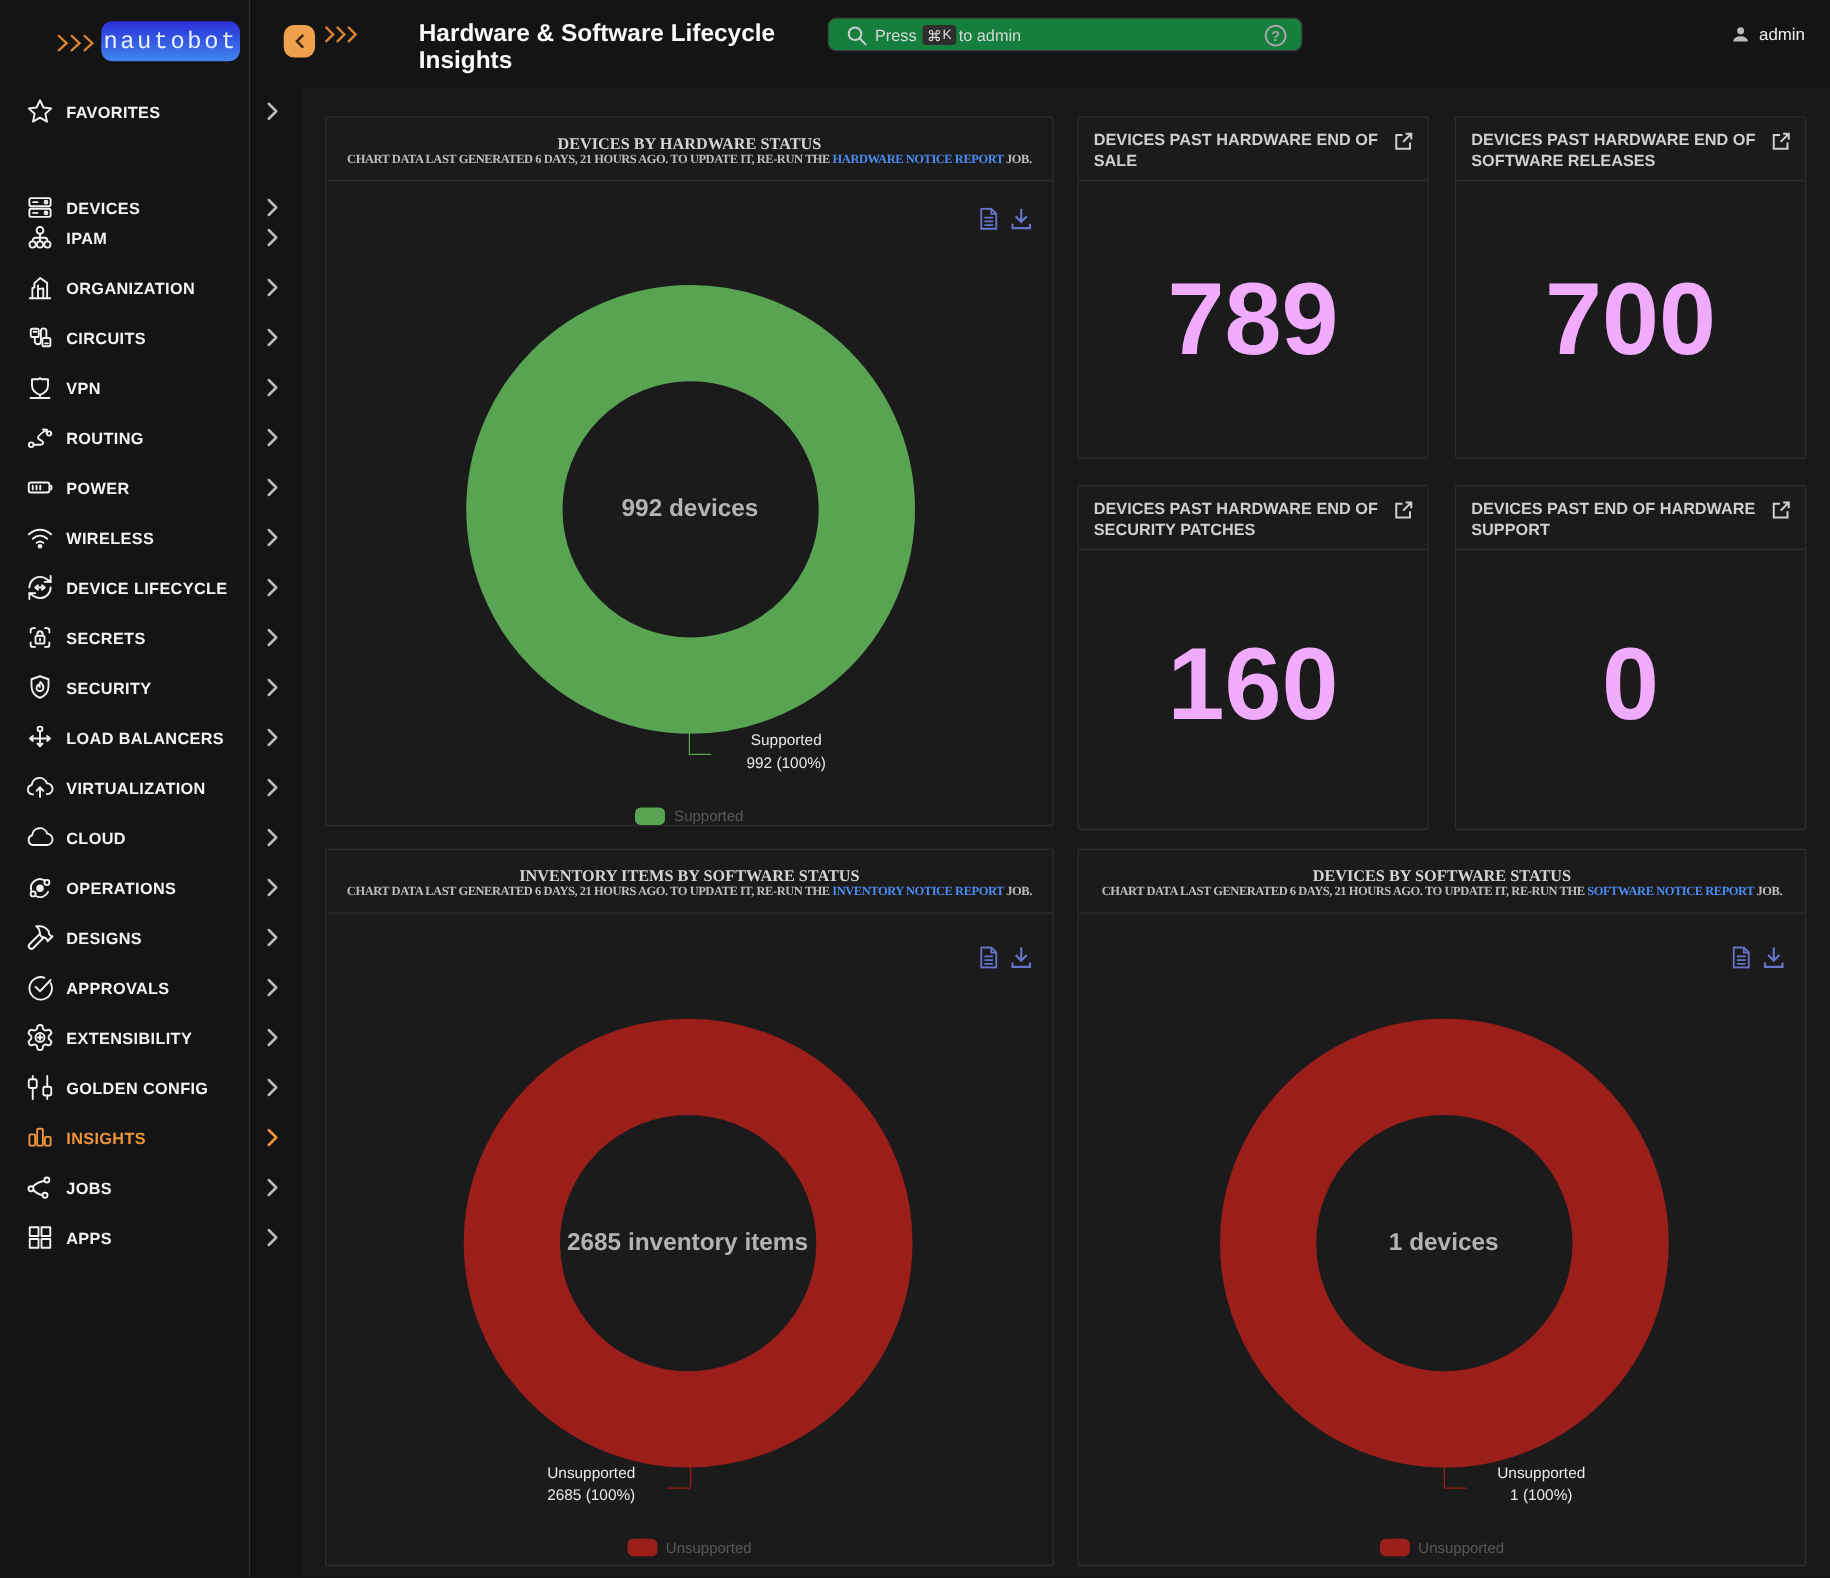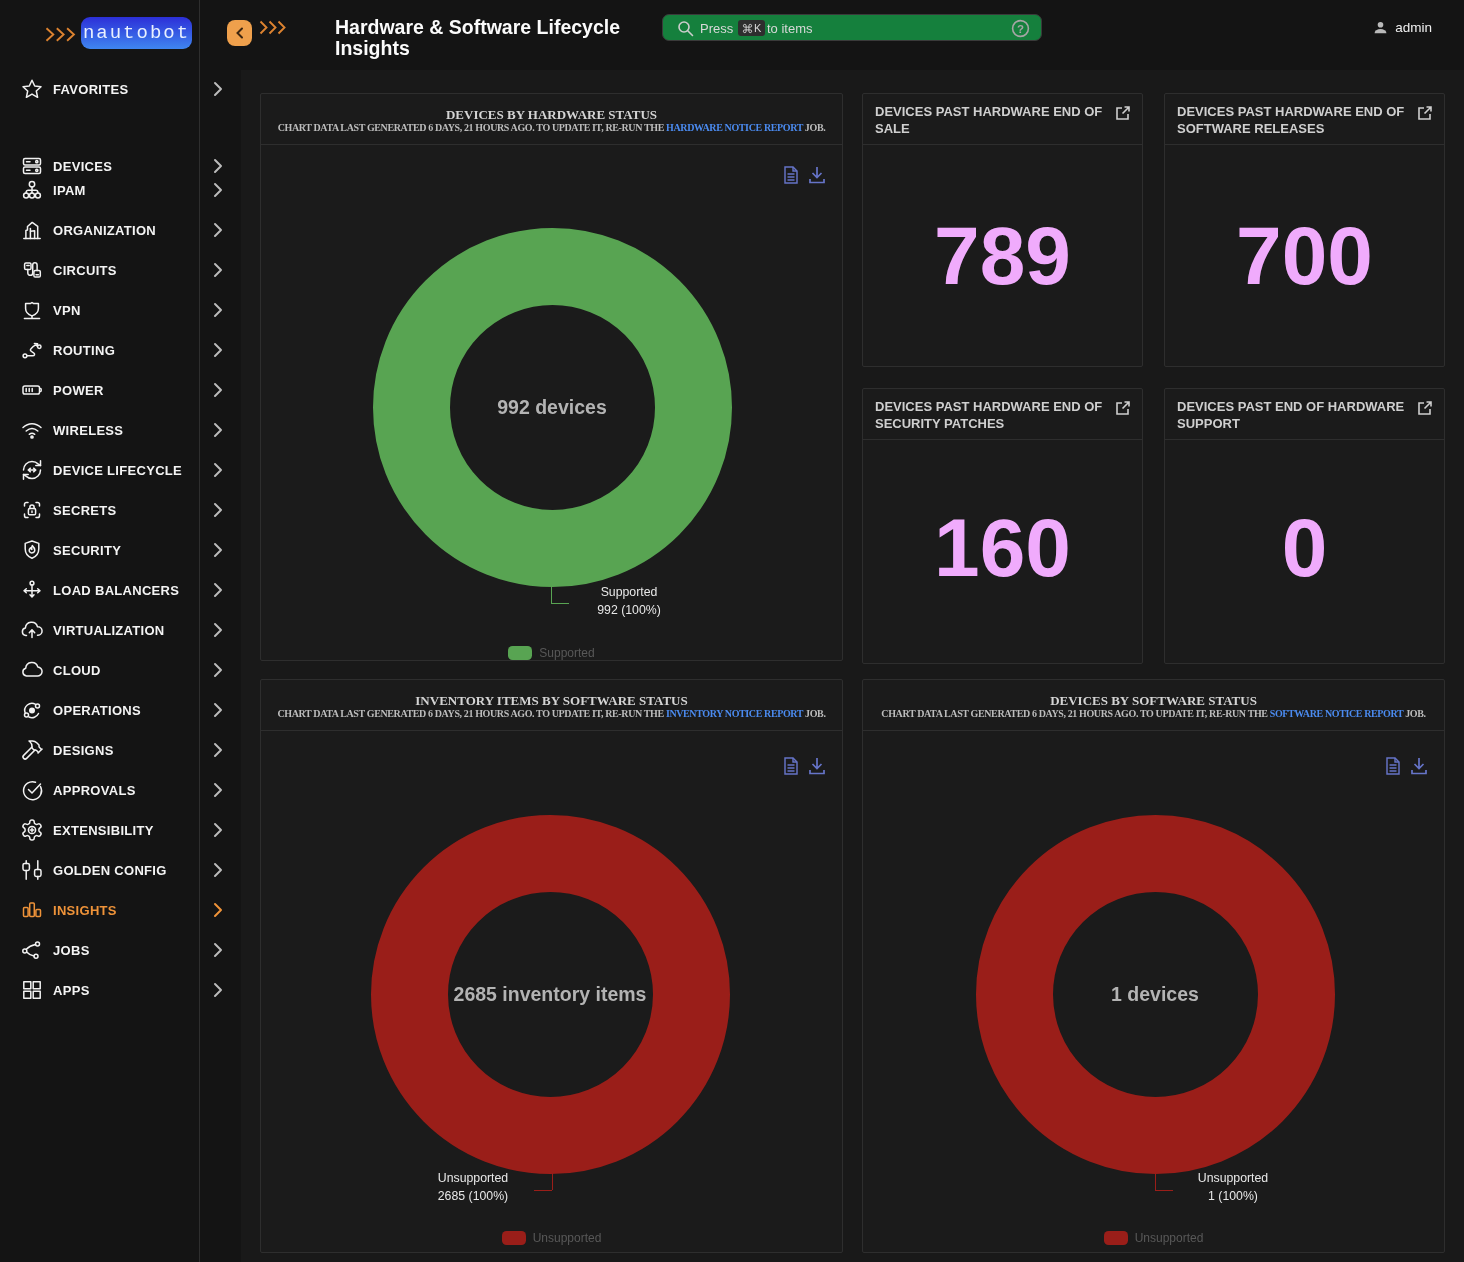--- a/index.html
+++ b/index.html
@@ -26,21 +26,21 @@
 
 #hdr { position:absolute; left:240px; top:0; width:1224px; height:75px; }
 #bc { position:absolute; left:19px; top:20px; }
 #title { position:absolute; left:51px; top:17px; width:300px; font-size:19.5px; font-weight:bold; color:#fbfbfb; line-height:21px;margin-left:44px; }
 #search { position:absolute; left:422px; top:14px; width:380px; height:27px; border:1px solid #3a3a3a; border-radius:7px; background:#15803d; }
 #search .mag { position:absolute; left:14px; top:5px; }
 #search .ptxt { position:absolute; left:37px; top:6px; font-size:13px; color:#d8d8d8; }
 #kbox { position:absolute; left:75px; top:5px; height:16px; padding:0 4px; background:#2e2e2e; border-radius:3px; display:flex; align-items:center; color:#d8d8d8; font-size:11px; }
 #search .ttxt { position:absolute; left:104px; top:6px; font-size:13px; color:#d8d8d8; }
 #search .qm { position:absolute; right:11px; top:4px; }
-#admin { position:absolute; right:32px; top:20px; display:flex; align-items:center; }
+#admin { position:absolute; right:20px; top:20px; display:flex; align-items:center; }
 #admin span { color:#f0f0f0; font-size:13.5px; margin-left:7px; }
 
 
 .card { position:absolute; background:#1b1b1b; border:1px solid #2e2e2e; border-radius:2px; }
 .chead { border-bottom:1px solid #2e2e2e; text-align:center; padding:13px 8px 10px;font-family:Liberation Serif, serif; }
 .chead .t { font-size:13px; font-weight:bold; color:#d4d4d4; line-height:15px; }
 .chead .s { font-size:10px; font-weight:bold; color:#bdbdbd; margin-top:0; line-height:12px; letter-spacing:-0.38px; white-space:nowrap; }
 .chead .s a { color:#4b8bf0; text-decoration:none; }
 .statcard .shead { position:relative; border-bottom:1px solid #2e2e2e; padding:9px 12px 8px; height:51px; }
 .statcard .shead .t { font-size:13px; font-weight:bold; color:#cfcfcf; line-height:17px; width:240px; }
@@ -359,21 +359,21 @@
           <circle cx="7" cy="7" r="5" fill="none" stroke="#cdcdcd" stroke-width="1.6"></circle>
           <path d="M11 11 L15.5 15.5" stroke="#cdcdcd" stroke-width="1.6" stroke-linecap="round"></path>
         </svg>
       <span class="ptxt">Press</span>
       <span id="kbox">
         <svg width="11" height="11" viewBox="0 0 24 24" style="margin-right:1px">
             <path d="M15 6v12a3 3 0 1 0 3-3H6a3 3 0 1 0 3 3V6a3 3 0 1 0-3 3h12a3 3 0 1 0-3-3" fill="none" stroke="#d8d8d8" stroke-width="2"></path>
           </svg>
         <span>K</span>
         </span>
-      <span class="ttxt">to items</span>
+      <span class="ttxt">to admin</span>
       <svg class="qm" width="19" height="19" viewBox="0 0 19 19">
           <circle cx="9.5" cy="9.5" r="7.9" fill="none" stroke="#a5a5a5" stroke-width="1.6"></circle>
           <text x="9.5" y="13.6" text-anchor="middle" font-size="11.5" font-weight="bold" fill="#a5a5a5" font-family="Liberation Sans">?</text>
         </svg>
     </div>
     <div id="admin">
       <svg width="15" height="15" viewBox="0 0 24 24" fill="#b9b9b9">
           <circle cx="12" cy="7.5" r="4.5"></circle>
           <path d="M2.5 21 a9.5 6.5 0 0 1 19 0 Z"></path>
         </svg>

